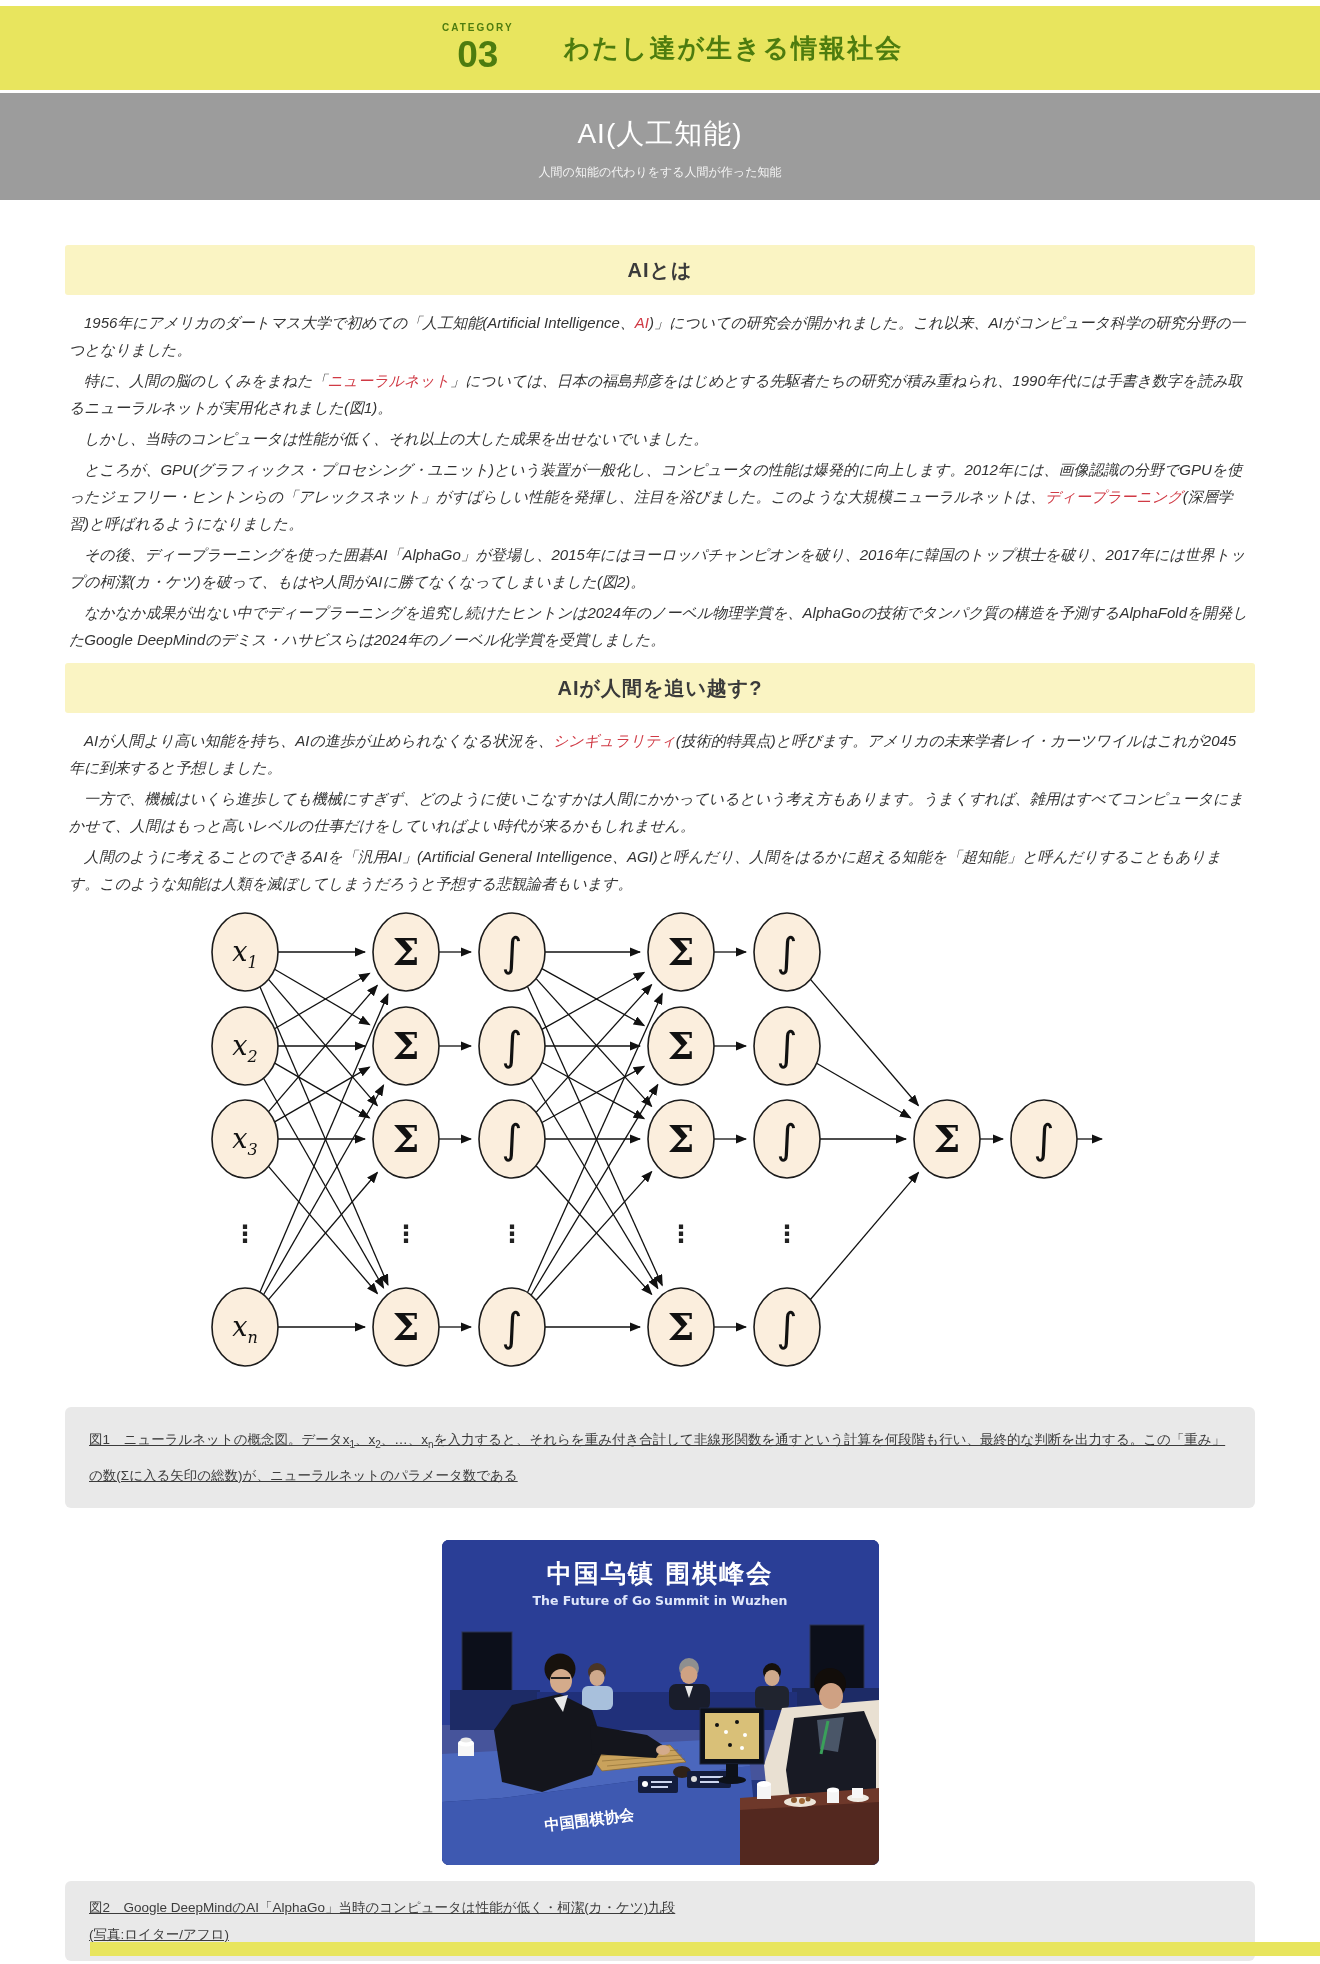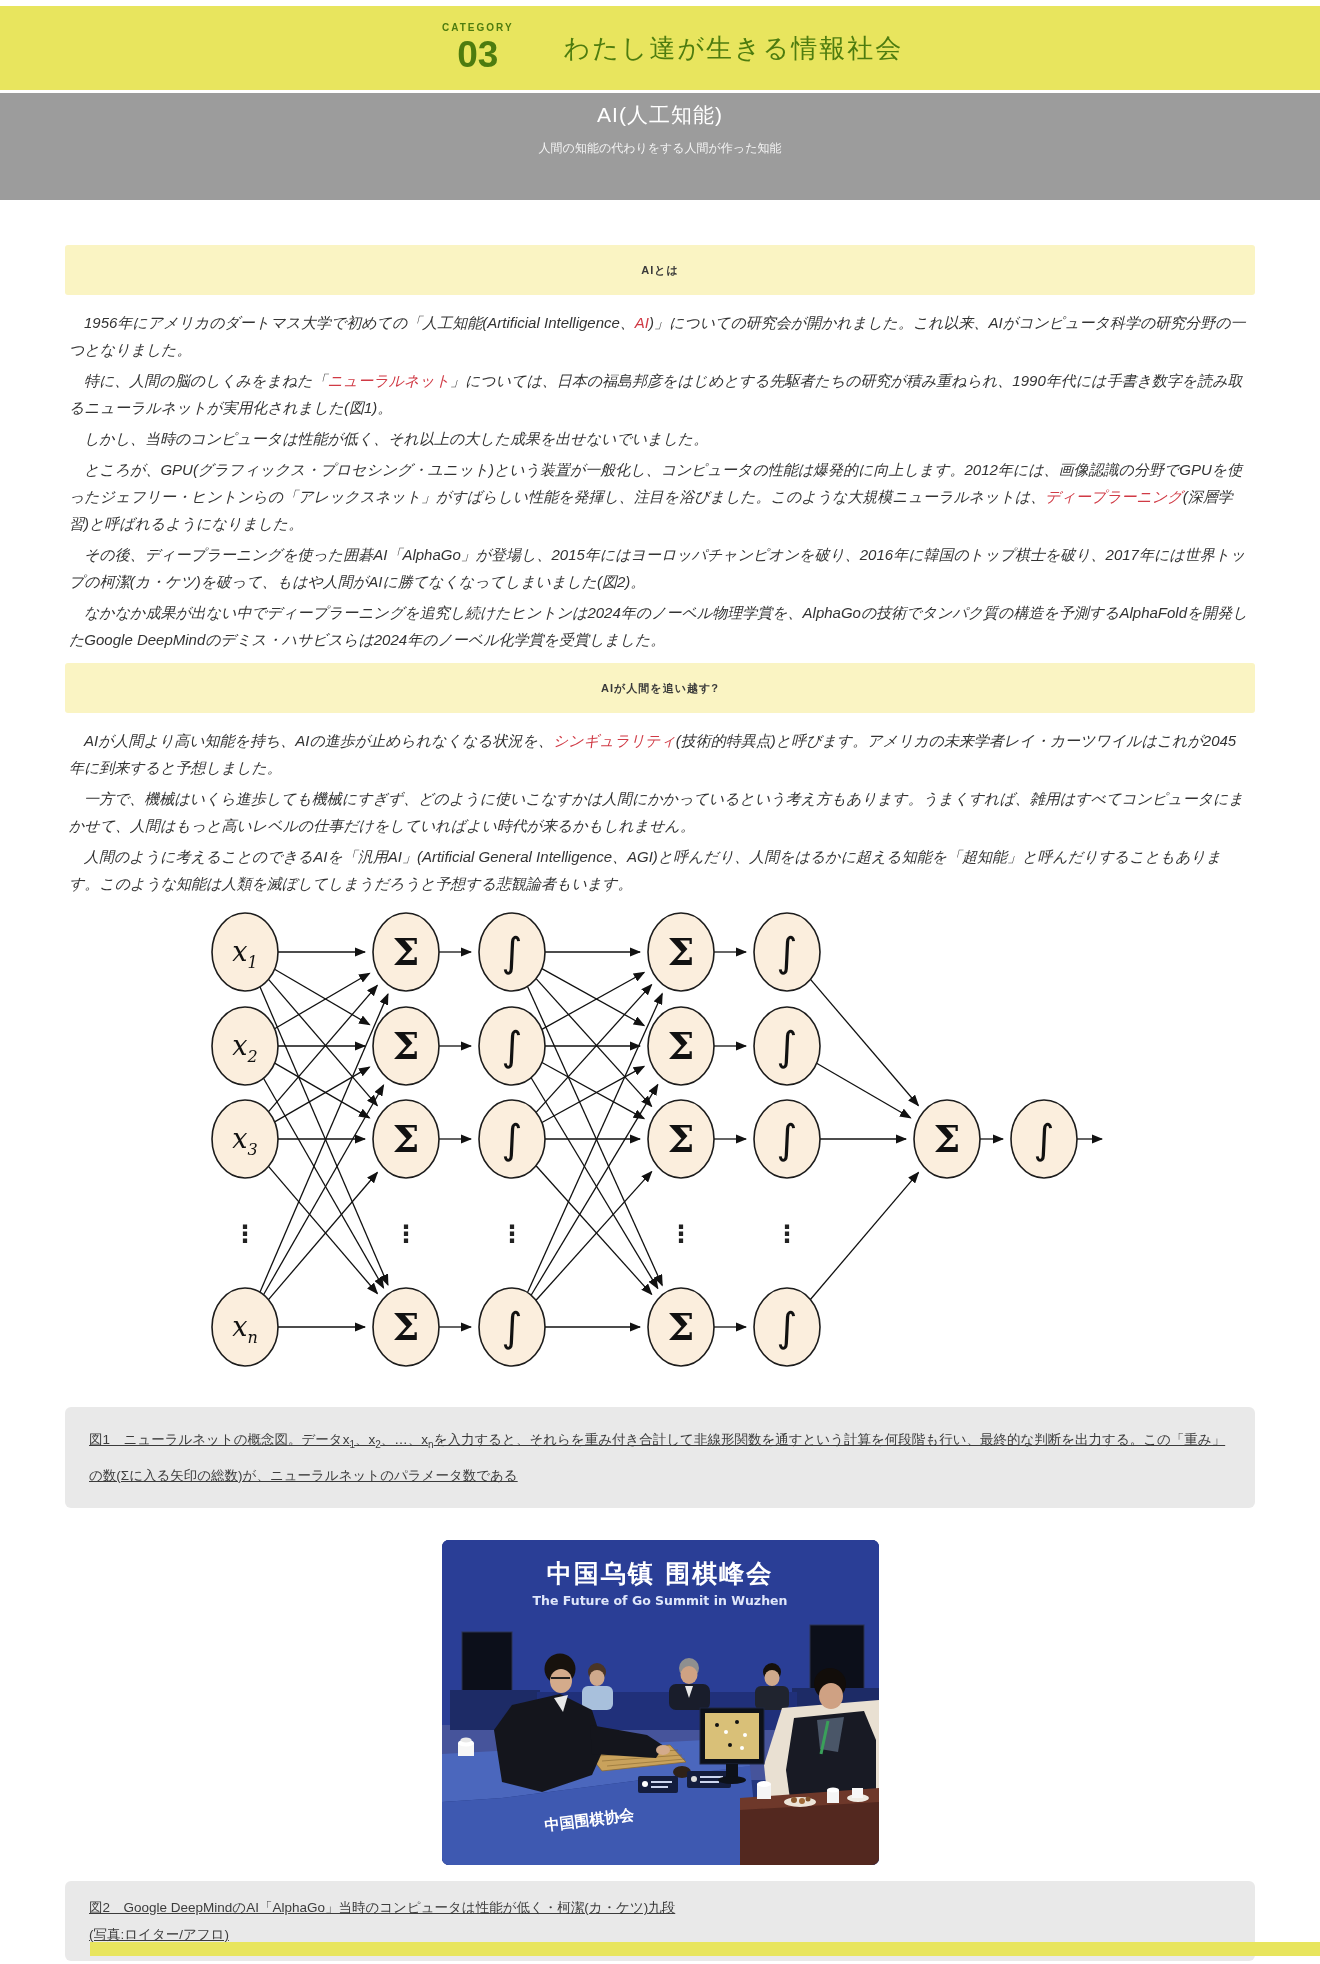--- a/index.html
+++ b/index.html
@@ -11,26 +11,26 @@
   }
   *{box-sizing:border-box;}
   html,body{margin:0;padding:0;background:#fff;}
   body{font-family:"Liberation Sans","DejaVu Sans",sans-serif;color:#333;}
   .page{position:relative;width:1320px;height:1964px;margin:0 auto;background:#fff;overflow:hidden;}
   .band{margin-top:6px;height:84px;background:var(--yellow);display:flex;align-items:center;}
   .band-inner{display:flex;align-items:center;gap:50px;margin-left:442px;color:#4d7c0f;}
   .cat-block{text-align:center;line-height:1;}
   .cat-label{font-size:10px;font-weight:bold;letter-spacing:2px;}
   .cat-num{font-size:37px;font-weight:bold;margin-top:3px;}
-  .band-title{font-size:26px;letter-spacing:2px;font-weight:400;}
+  .band-title{font-size:26px;letter-spacing:2px;font-weight:700;}
   .banner{margin-top:3px;height:107px;background:var(--banner-gray);color:#fff;text-align:center;}
-  .banner-title{padding-top:8px;font-size:21px;letter-spacing:1px;}
+  .banner-title{padding-top:22px;font-size:28px;letter-spacing:1px;}
   .banner-sub{margin-top:11px;font-size:12px;color:#f4f4f4;}
   .content{padding:0 65px;}
-  .sect-head{margin-top:45px;height:50px;background:var(--sect-bg);border-radius:3px;display:flex;align-items:center;justify-content:center;font-size:11px;font-weight:bold;color:#3a3a3a;letter-spacing:1px;}
+  .sect-head{margin-top:45px;height:50px;background:var(--sect-bg);border-radius:3px;display:flex;align-items:center;justify-content:center;font-size:20px;font-weight:bold;color:#3a3a3a;letter-spacing:1px;}
   .sect-head.second{margin-top:10px;}
   .paras{margin-top:14px;font-size:15px;line-height:27px;color:#333;}
   .paras p{margin:4px;text-indent:1em;font-style:italic;}
   .red{color:var(--red);}
   .subsc{font-size:10px;vertical-align:-4px;}
   .diagram-wrap{margin-top:6px;margin-left:130px;}
   .capbox{margin-top:30px;background:var(--cap-bg);border-radius:6px;padding:17px 24px;font-size:13.5px;line-height:31px;color:#3c3c3c;text-decoration:underline;}
   .capbox.second{margin-top:16px;padding:13px 24px;line-height:27px;}
   .photo-wrap{margin:32px auto 0;width:437px;height:325px;border-radius:7px;overflow:hidden;background:#27368c;}
   .footer-strip{position:absolute;left:90px;right:0;bottom:8px;height:14px;background:var(--yellow);}

